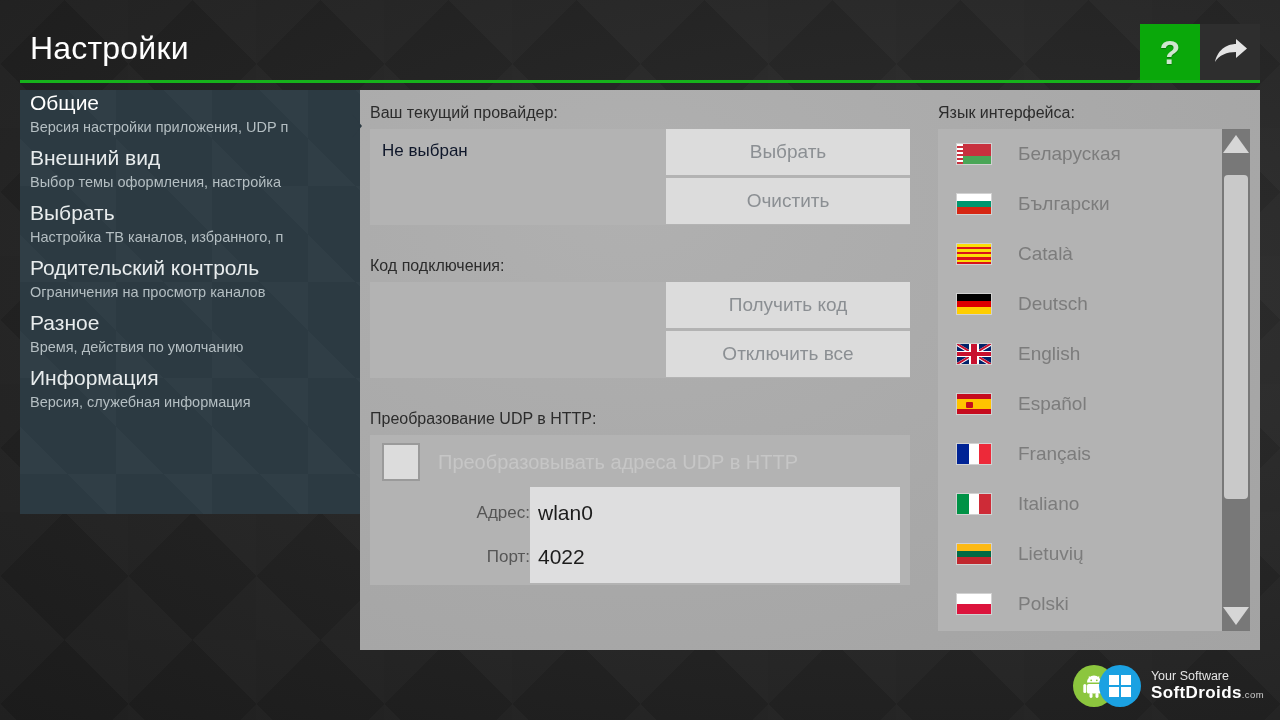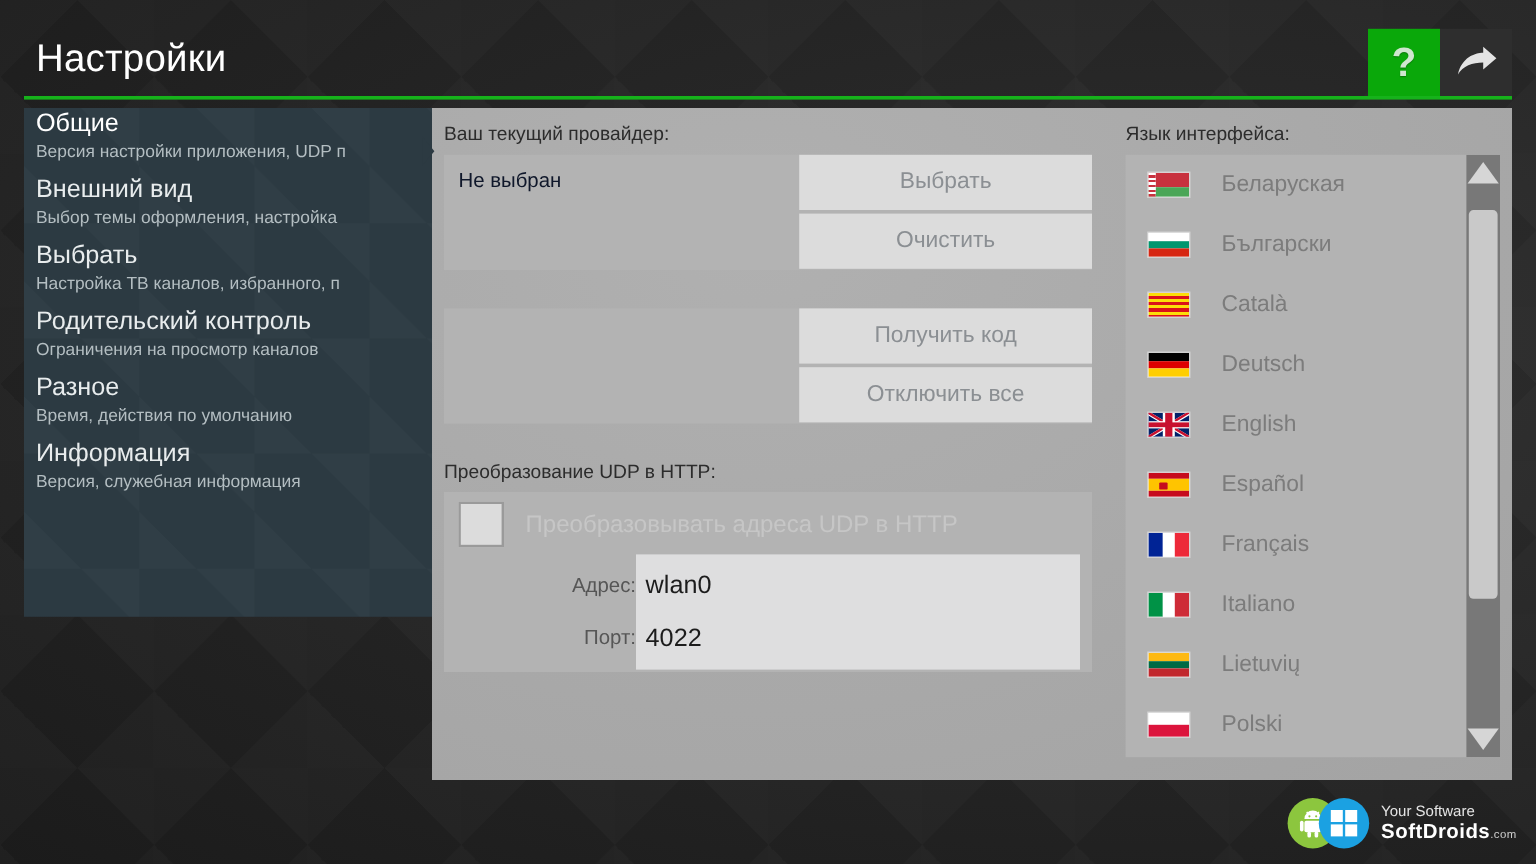--- a/index.html
+++ b/index.html
@@ -274,20 +274,21 @@
 
     <div class="section-label">Ваш текущий провайдер:</div>
     <div class="group-box" id="provider-group">
       <div id="provider-value">Не выбран</div>
       <div class="grp-buttons">
         <div class="flat-btn">Выбрать</div>
         <div class="flat-btn">Очистить</div>
       </div>
     </div>
 
+    <div class="section-label">Код подключения:</div>
     <div class="group-box" id="code-group">
       <div class="grp-buttons">
         <div class="flat-btn">Получить код</div>
         <div class="flat-btn">Отключить все</div>
       </div>
     </div>
 
     <div class="section-label">Преобразование UDP в HTTP:</div>
     <div class="group-box" id="udp-group">
       <div id="udp-check-row">

